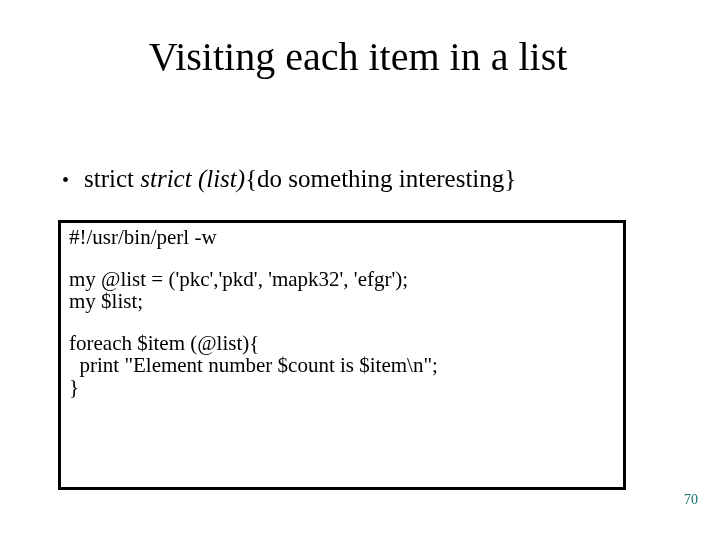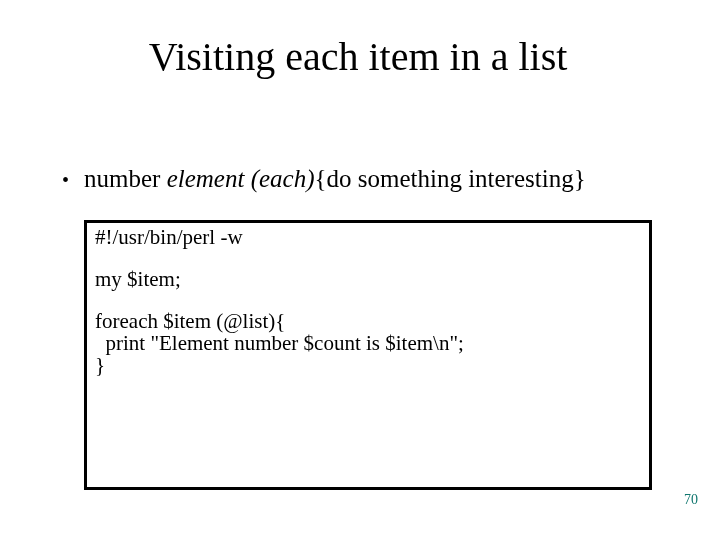--- a/index.html
+++ b/index.html
@@ -44,21 +44,21 @@
     flex: 0 0 auto;
   }
   .bullet-text {
     white-space: pre;
   }
   .bullet-text .italic {
     font-style: italic;
   }
   .code-box {
     position: absolute;
-    left: 84px;
+    left: 58px;
     top: 220px;
     width: 568px;
     height: 270px;
     box-sizing: border-box;
     border: 3px solid #000000;
     padding: 3px 8px;
     background: #ffffff;
   }
   .code-para {
     margin: 0 0 20px 0;
@@ -83,32 +83,33 @@
 </style>
 </head>
 <body>
 
 <div class="slide">
 
   <h1 class="title">Visiting each item in a list</h1>
 
   <div class="bullet-line">
     <span class="bullet-marker">•</span>
-    <span class="bullet-text"><span>number </span><span class="italic">element (each)</span><span>{do something interesting}</span></span>
+    <span class="bullet-text"><span>strict </span><span class="italic">strict (list)</span><span>{do something interesting}</span></span>
   </div>
 
   <div class="code-box">
 
     <div class="code-para">
       <div class="code-line">#!/usr/bin/perl -w</div>
     </div>
 
 
     <div class="code-para">
-      <div class="code-line">my $item;</div>
+      <div class="code-line">my @list = ('pkc','pkd', 'mapk32', 'efgr');</div>
+      <div class="code-line">my $list;</div>
     </div>
 
     <div class="code-para">
       <div class="code-line">foreach $item (@list){</div>
       <div class="code-line">  print "Element number $count is $item\n";</div>
       <div class="code-line">}</div>
     </div>
 
   </div>
 

